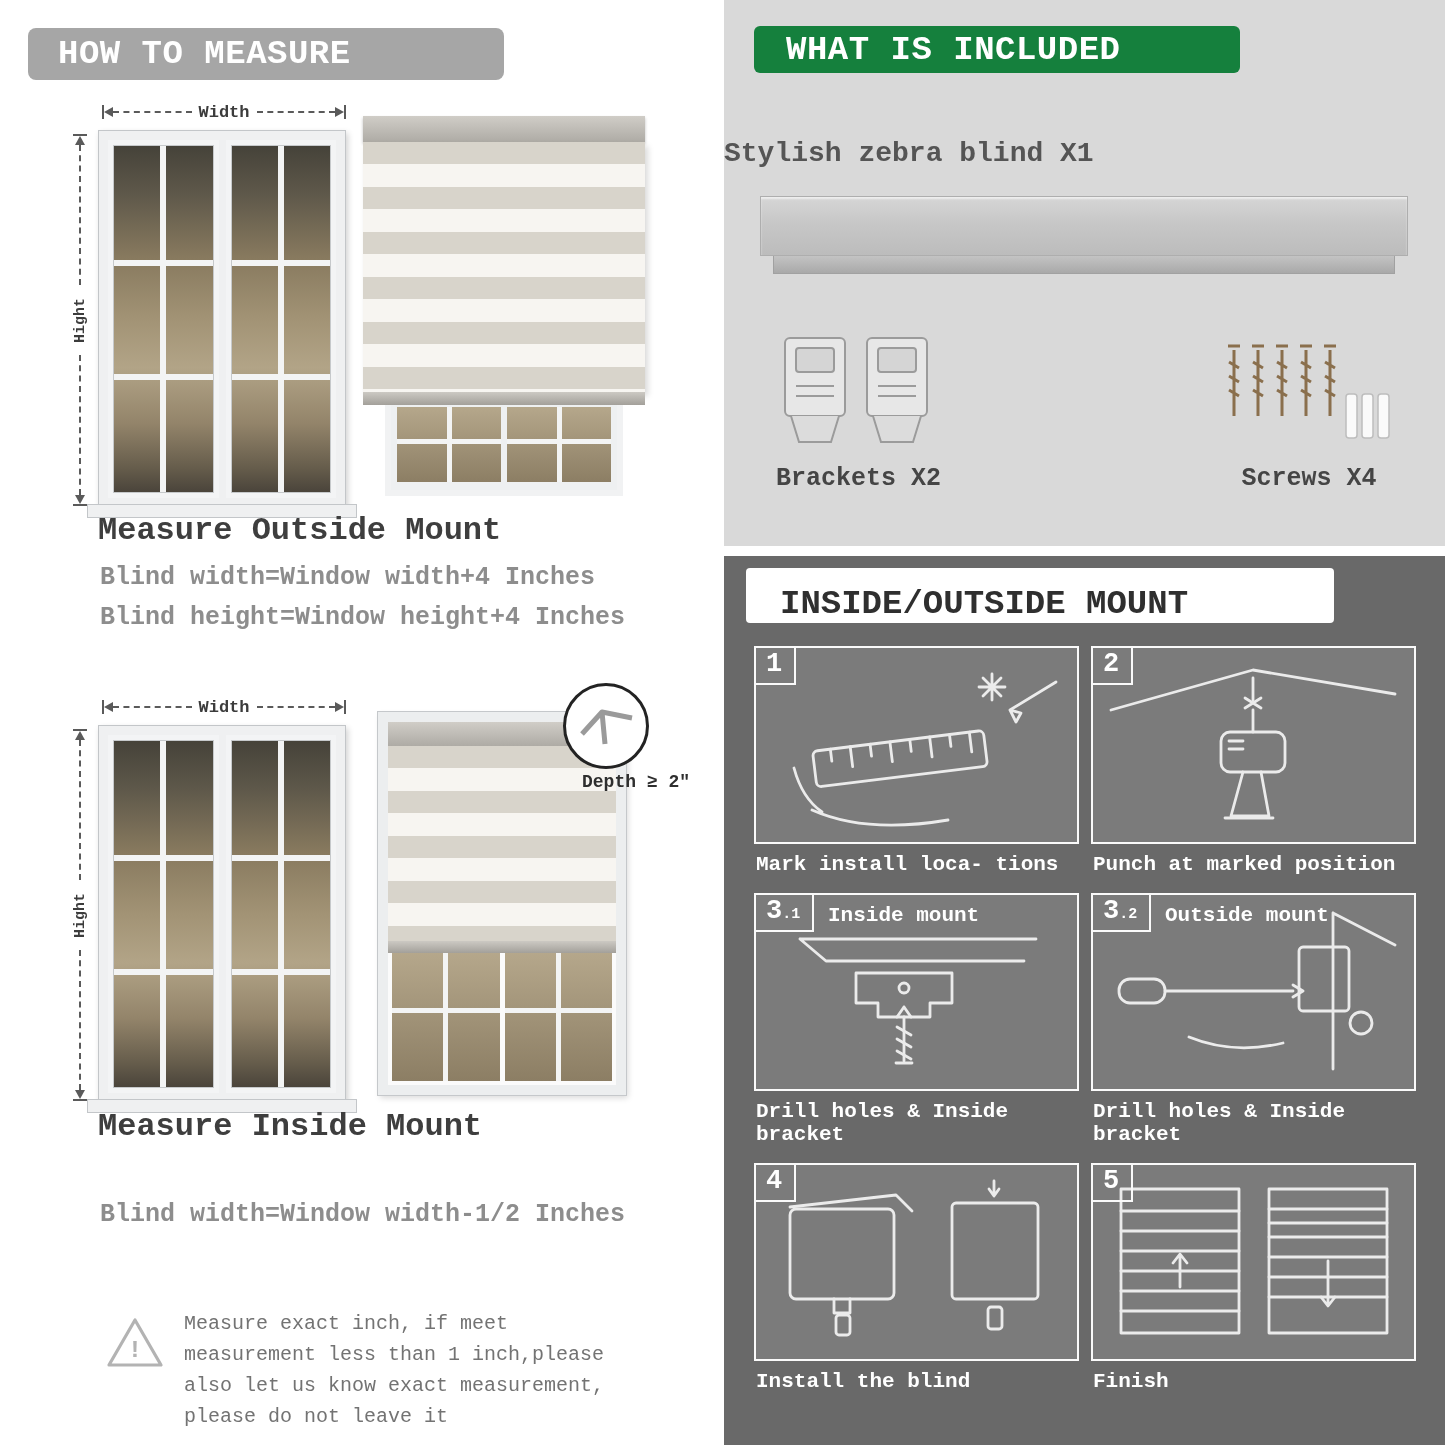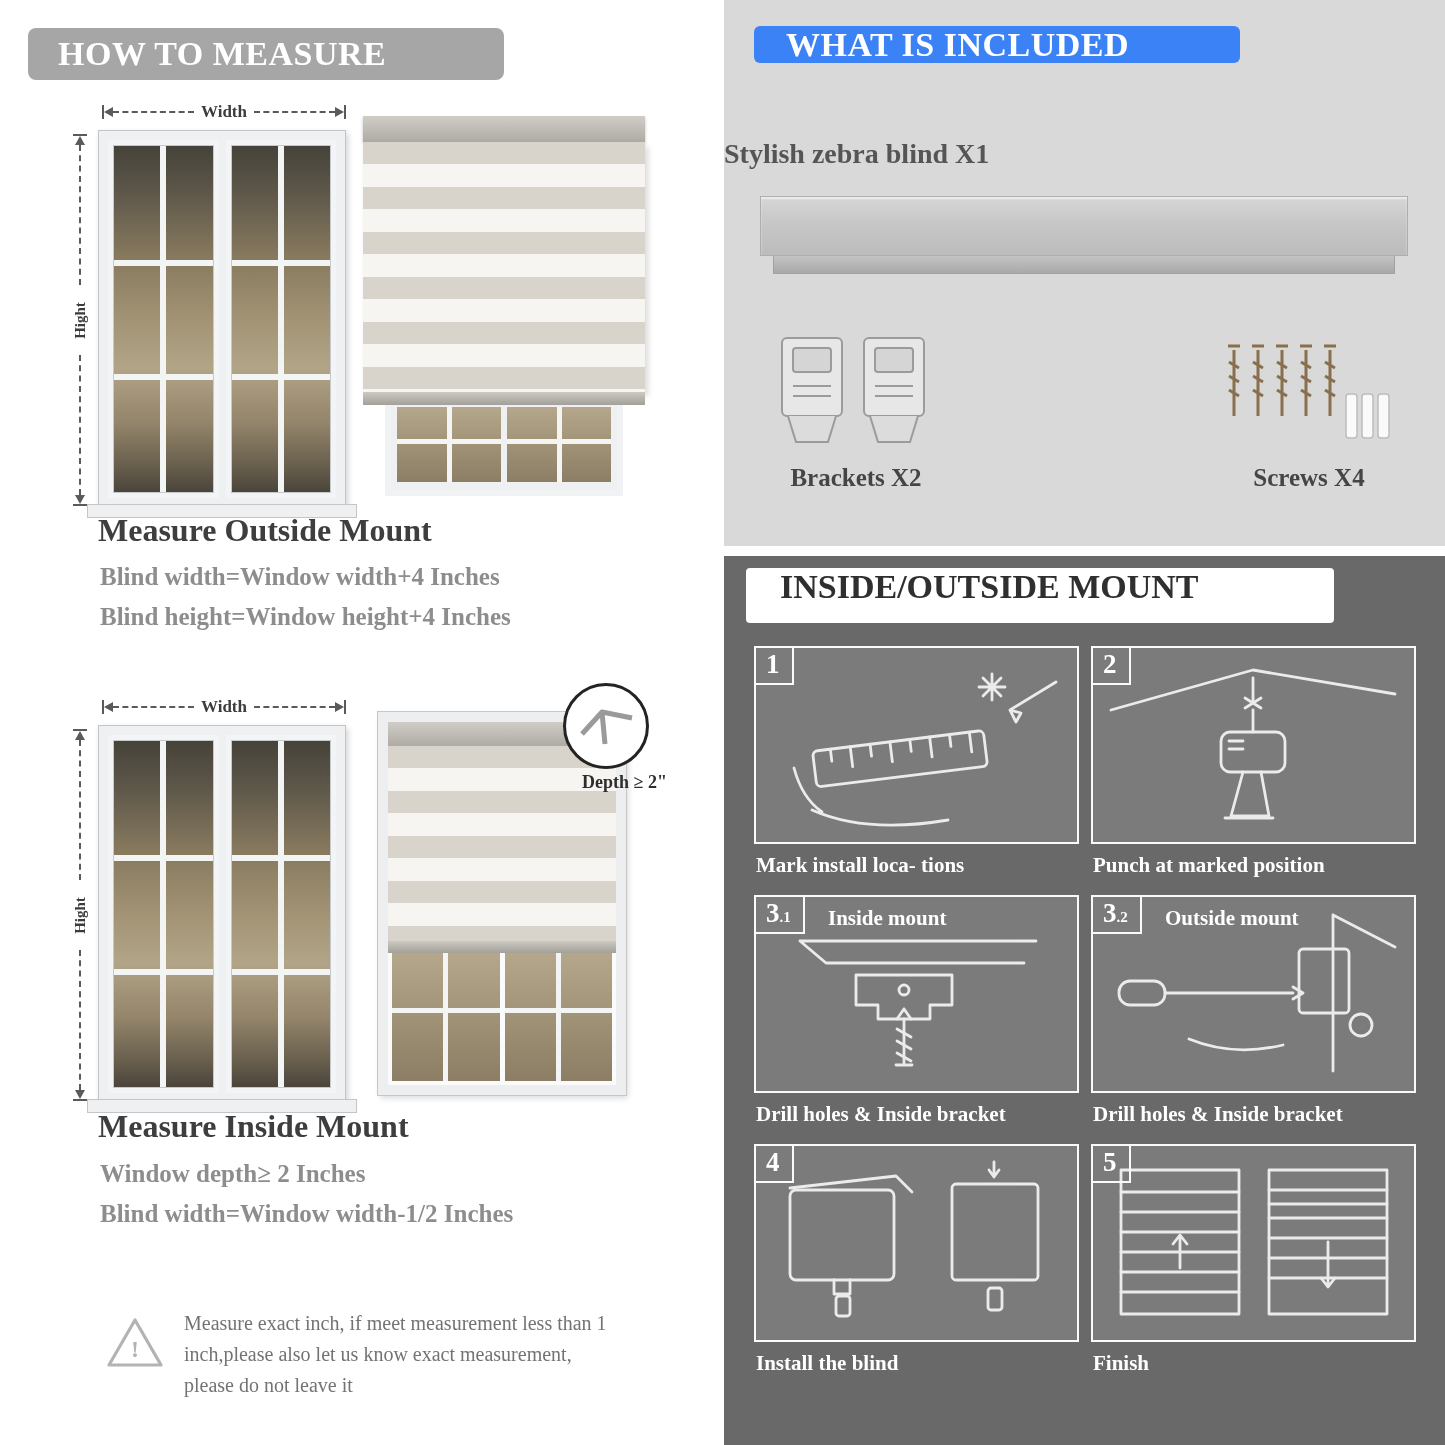--- a/index.html
+++ b/index.html
@@ -1,17 +1,17 @@
 <!DOCTYPE html>
 <html><head>
 <meta charset="utf-8">
 <style>
   html,body{margin:0;padding:0;background:#fff;}
   .page{position:relative;width:1445px;height:1445px;background:#ffffff;
-        font-family:Liberation Serif, serif;overflow:hidden;}
+        font-family:Liberation Mono, monospace;overflow:hidden;}
   .abs{position:absolute;}
 
   
   .banner{display:flex;align-items:center;color:#ffffff;font-weight:bold;
           letter-spacing:.5px;border-radius:8px;box-sizing:border-box;}
 
   
   .dim{position:absolute;display:flex;align-items:center;}
   .dim .dash{flex:1;border-top:2px dashed #5a5a5a;height:0;}
   .dim .tick{width:2px;height:14px;background:#5a5a5a;}
@@ -78,21 +78,21 @@
   .hr-sub{margin:0 13px;height:17px;background:linear-gradient(180deg,#c3c3c3,#a9a9a9);
           border:1px solid #a1a1a1;border-top:none;}
   .items{position:absolute;left:52px;top:320px;width:618px;display:flex;justify-content:space-between;}
   .pack-item{display:flex;flex-direction:column;align-items:center;}
   .item-art{height:136px;display:flex;align-items:flex-end;justify-content:center;}
   .item-label{margin-top:8px;font-size:25px;font-weight:bold;color:#454545;white-space:nowrap;}
 
   
   .right-bottom{position:absolute;left:724px;top:556px;width:721px;height:889px;background:#696969;}
   .mount-banner{position:absolute;left:22px;top:12px;width:588px;height:55px;background:#ffffff;
-                border-radius:4px;display:flex;align-items:flex-start;padding-left:34px;
+                border-radius:4px;display:flex;align-items:flex-end;padding-left:34px;
                 font-size:34px;font-weight:bold;color:#2f2f2f;box-sizing:border-box;}
   .steps{position:absolute;left:30px;top:90px;display:grid;grid-template-columns:325px 325px;column-gap:12px;}
   .panel{height:198px;background:#7b7b7b;border:2px solid #fafafa;position:relative;box-sizing:border-box;}
   .panel svg{position:absolute;left:0;top:0;width:100%;height:100%;}
   .num-box{position:absolute;left:0;top:0;padding:3px 12px 5px 10px;border-right:2px solid #fafafa;
            border-bottom:2px solid #fafafa;color:#ffffff;font-size:27px;font-weight:bold;line-height:1;
            background:rgba(0,0,0,0);z-index:2;}
   .num-sub{font-size:15px;}
   .panel-title{position:absolute;left:72px;top:9px;color:#ffffff;font-weight:bold;font-size:21px;z-index:2;}
   .caption{color:#ffffff;font-weight:bold;font-size:21px;margin:9px 2px 17px 2px;}
@@ -195,33 +195,32 @@
   </div>
 
   <div class="magnifier" style="left:563px;top:683px;">
     <svg width="64" height="64" viewBox="0 0 64 64">
       <path d="M8 40 L28 18 L58 24 M28 18 L31 50" stroke="#9a9a9a" stroke-width="5" fill="none" stroke-linejoin="round"></path>
     </svg>
   </div>
   <div class="depth-label" style="left:582px;top:772px;">Depth ≥ 2"</div>
 
   <div class="h2" style="left:98px;top:1108px;">Measure Inside Mount</div>
-  <div class="gline" style="left:100px;top:1160px;">Window depth≥ 2 Inches</div>
   <div class="gline" style="left:100px;top:1200px;">Blind width=Window width-1/2 Inches</div>
 
   <div class="note" style="left:104px;top:1308px;width:545px;">
     <svg width="62" height="58" viewBox="0 0 62 58" style="margin-top:6px;flex:0 0 auto;">
       <path d="M31 6 L57 51 H5 Z" fill="none" stroke="#b3b3b3" stroke-width="3.2" stroke-linejoin="round"></path>
       <text x="31" y="43" text-anchor="middle" font-size="24" font-weight="bold" fill="#b3b3b3">!</text>
     </svg>
     <div class="note-text">Measure exact inch, if meet measurement less than 1 inch,please also let us know exact measurement, please do not leave it</div>
   </div>
 
   <div class="right-top">
-    <div class="abs banner" style="left:30px;top:26px;width:486px;height:37px;background:#3b82f6;font-size:34px;padding-left:32px;border-radius:6px;align-items:center;">
+    <div class="abs banner" style="left:30px;top:26px;width:486px;height:47px;background:#15803d;font-size:34px;padding-left:32px;border-radius:6px;align-items:center;">
       <span>WHAT IS INCLUDED</span>
     </div>
 
     <div class="blind-title">Stylish zebra blind X1</div>
 
     <div class="abs" style="left:36px;top:196px;width:648px;">
       <div class="hr-main"></div>
       <div class="hr-sub"></div>
     </div>
 

